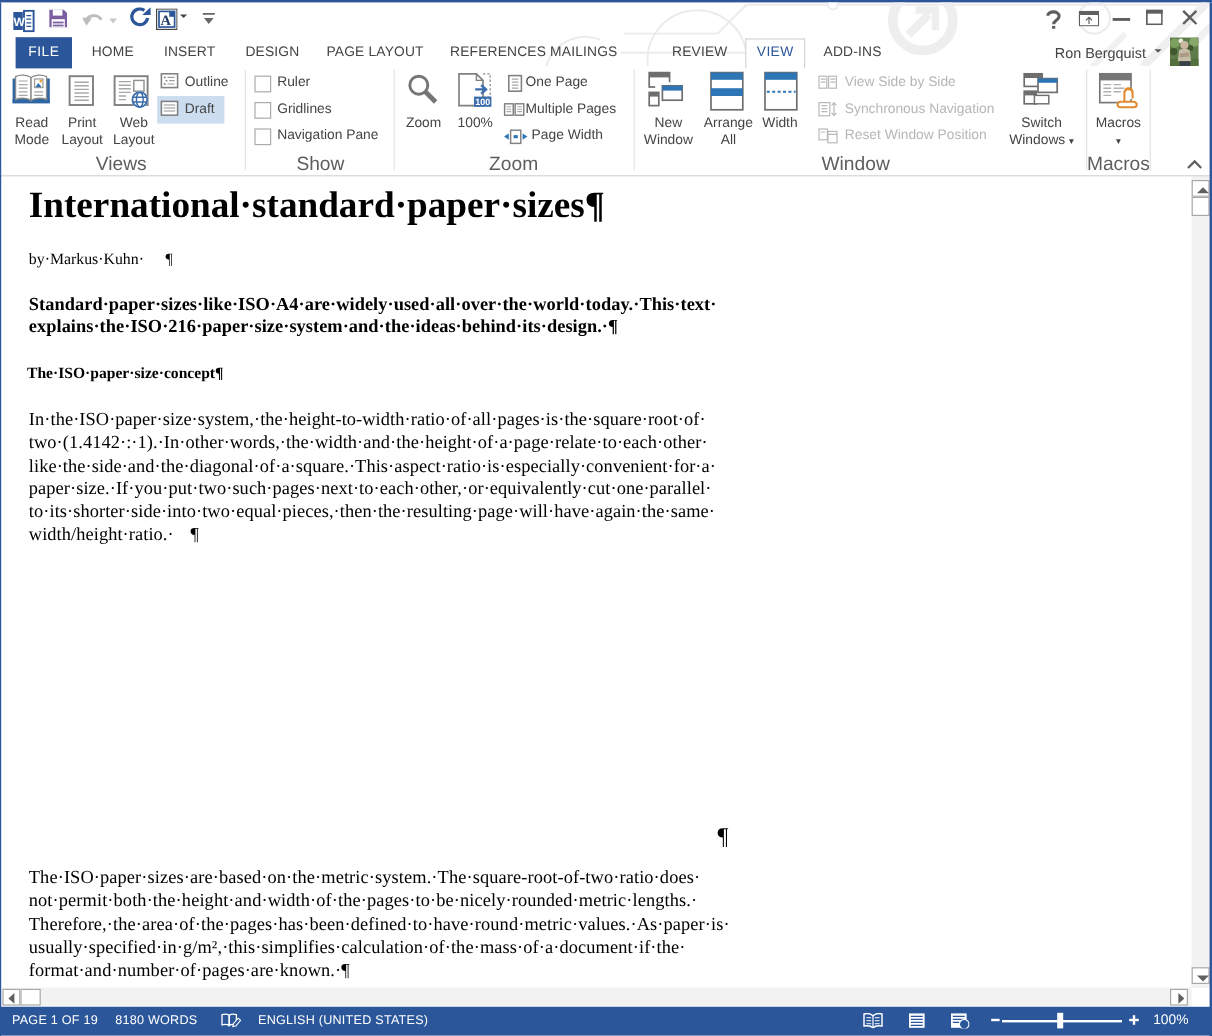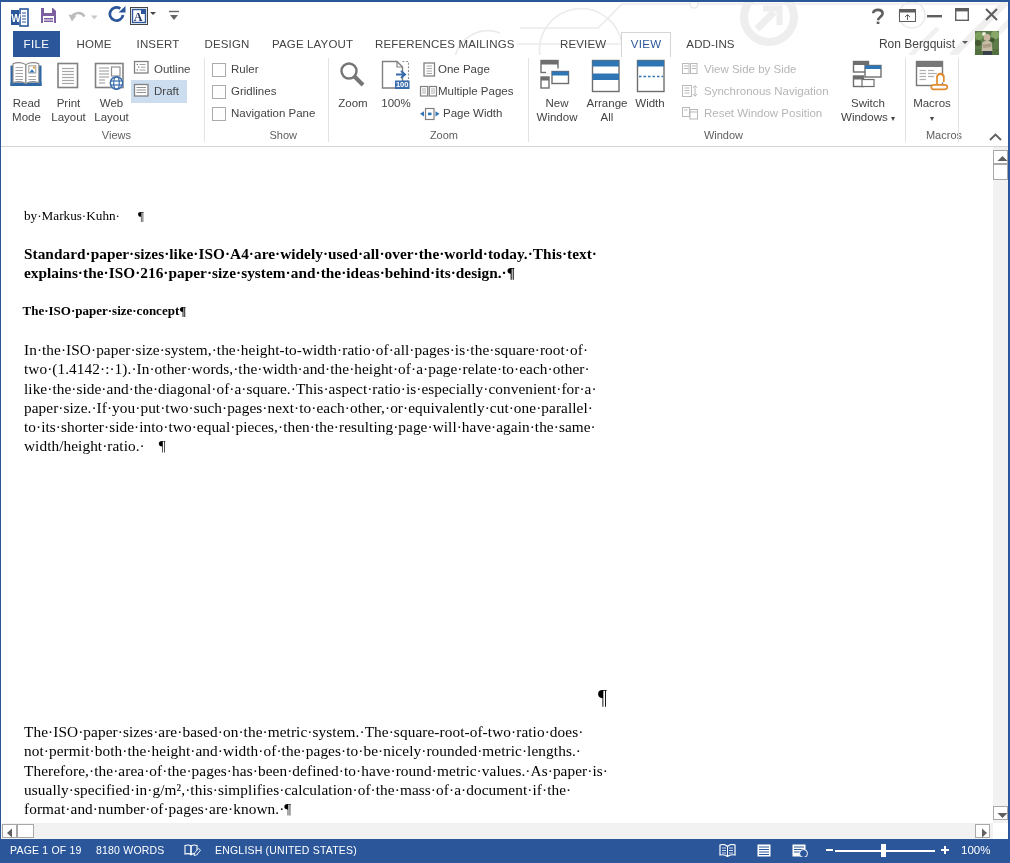--- a/index.html
+++ b/index.html
@@ -24,21 +24,21 @@
   text-align:center;line-height:26px;font-size:11.5px;letter-spacing:.4px;}
 .tab{position:absolute;top:2px;height:26px;line-height:26px;font-size:11.5px;letter-spacing:.15px;color:#444;text-align:center;white-space:nowrap;}
 #viewtab{position:absolute;left:621px;top:30px;width:50px;height:25px;background:#fff;
   border:1px solid #d4d4d4;border-bottom:none;box-sizing:border-box;color:#2b579a;
   text-align:center;line-height:23px;font-size:11.5px;letter-spacing:.3px;z-index:3;}
 #user{position:absolute;right:55px;top:2px;height:26px;line-height:26px;font-size:12px;color:#444;}
 #avatar{position:absolute;left:975px;top:2px;width:24px;height:24px;overflow:hidden;}
 
 #ribbon{position:absolute;left:1px;top:53px;width:1008px;height:91px;background:#fff;z-index:1;}
 #ribbon .sep{position:absolute;top:3px;width:1px;height:84px;background:#e3e3e3;}
-.glabel{position:absolute;top:74px;font-size:11px;color:#5e5e5e;text-align:right;}
+.glabel{position:absolute;top:74px;font-size:16px;color:#5e5e5e;text-align:center;}
 .biglabel{position:absolute;font-size:11.5px;color:#444;text-align:center;line-height:14px;}
 .small{position:absolute;font-size:11.5px;color:#444;height:22px;line-height:22px;}
 .ck{position:absolute;width:12px;height:12px;background:#fefefe;border:1px solid #ababab;}
 .dis{color:#b6b6b6 !important;}
 #ribbonline{position:absolute;left:0;top:144px;width:1010px;height:1px;background:#d4d4d4;z-index:2;}
 
 #doc{position:absolute;left:1px;top:147px;width:992px;height:676px;background:#fff;overflow:hidden;}
 .ds{font-family:"Liberation Serif",serif;color:#000;position:absolute;white-space:nowrap;}
 
 #vscroll{position:absolute;left:993px;top:145px;width:16px;height:676px;background:#f2f2f2;}
@@ -411,20 +411,21 @@
   <div class="biglabel" style="left:903px;top:41px;width:56px">Macros<br><span style="font-size:8px;color:#444">▾</span></div>
   <div class="glabel" style="left:901px;width:60px">Macros</div>
   <div class="sep" style="left:957px"></div>
   <svg class="abs" style="left:988px;top:78px" width="13" height="8">
     <path d="M1 7 L6.5 1.5 L12 7" stroke="#5f5f5f" stroke-width="1.8" fill="none"></path>
   </svg>
 </div>
 <div id="ribbonline"></div>
 
 <div id="doc">
+  <div class="ds" style="left:23px;top:4px;font-weight:bold;font-size:31px;line-height:36px">International·standard·paper·sizes¶</div>
   <div class="ds" style="left:23px;top:57px;font-size:13.2px;line-height:19.3px">by·Markus·Kuhn·<span style="margin-left:18px">¶</span></div>
   <div class="ds" style="left:23px;top:95px;font-weight:bold;font-size:15.3px;line-height:19.3px;letter-spacing:.04px">Standard·paper·sizes·like·ISO·A4·are·widely·used·all·over·the·world·today.·This·text·<br>explains·the·ISO·216·paper·size·system·and·the·ideas·behind·its·design.·¶</div>
   <div class="ds" style="left:21.5px;top:151px;font-weight:bold;font-size:13px;line-height:22px">The·ISO·paper·size·concept¶</div>
   <div class="ds" style="left:23px;top:191px;font-size:15.3px;line-height:19.3px;letter-spacing:.07px">In·the·ISO·paper·size·system,·the·height-to-width·ratio·of·all·pages·is·the·square·root·of·<br>two·(1.4142·:·1).·In·other·words,·the·width·and·the·height·of·a·page·relate·to·each·other·<br>like·the·side·and·the·diagonal·of·a·square.·This·aspect·ratio·is·especially·convenient·for·a·<br>paper·size.·If·you·put·two·such·pages·next·to·each·other,·or·equivalently·cut·one·parallel·<br>to·its·shorter·side·into·two·equal·pieces,·then·the·resulting·page·will·have·again·the·same·<br>width/height·ratio.·<span style="margin-left:14px">¶</span></div>
   <div class="ds" style="left:597px;top:536px;font-size:20px;line-height:24px">¶</div>
   <div class="ds" style="left:23px;top:573px;font-size:15.3px;line-height:19.3px;letter-spacing:.09px">The·ISO·paper·sizes·are·based·on·the·metric·system.·The·square-root-of-two·ratio·does·<br>not·permit·both·the·height·and·width·of·the·pages·to·be·nicely·rounded·metric·lengths.·<br>Therefore,·the·area·of·the·pages·has·been·defined·to·have·round·metric·values.·As·paper·is·<br>usually·specified·in·g/m²,·this·simplifies·calculation·of·the·mass·of·a·document·if·the·<br>format·and·number·of·pages·are·known.·¶</div>
 </div>
 
 <div id="vscroll">
   <div class="sbtn" style="left:0px;top:3px;width:15px;height:14px">

